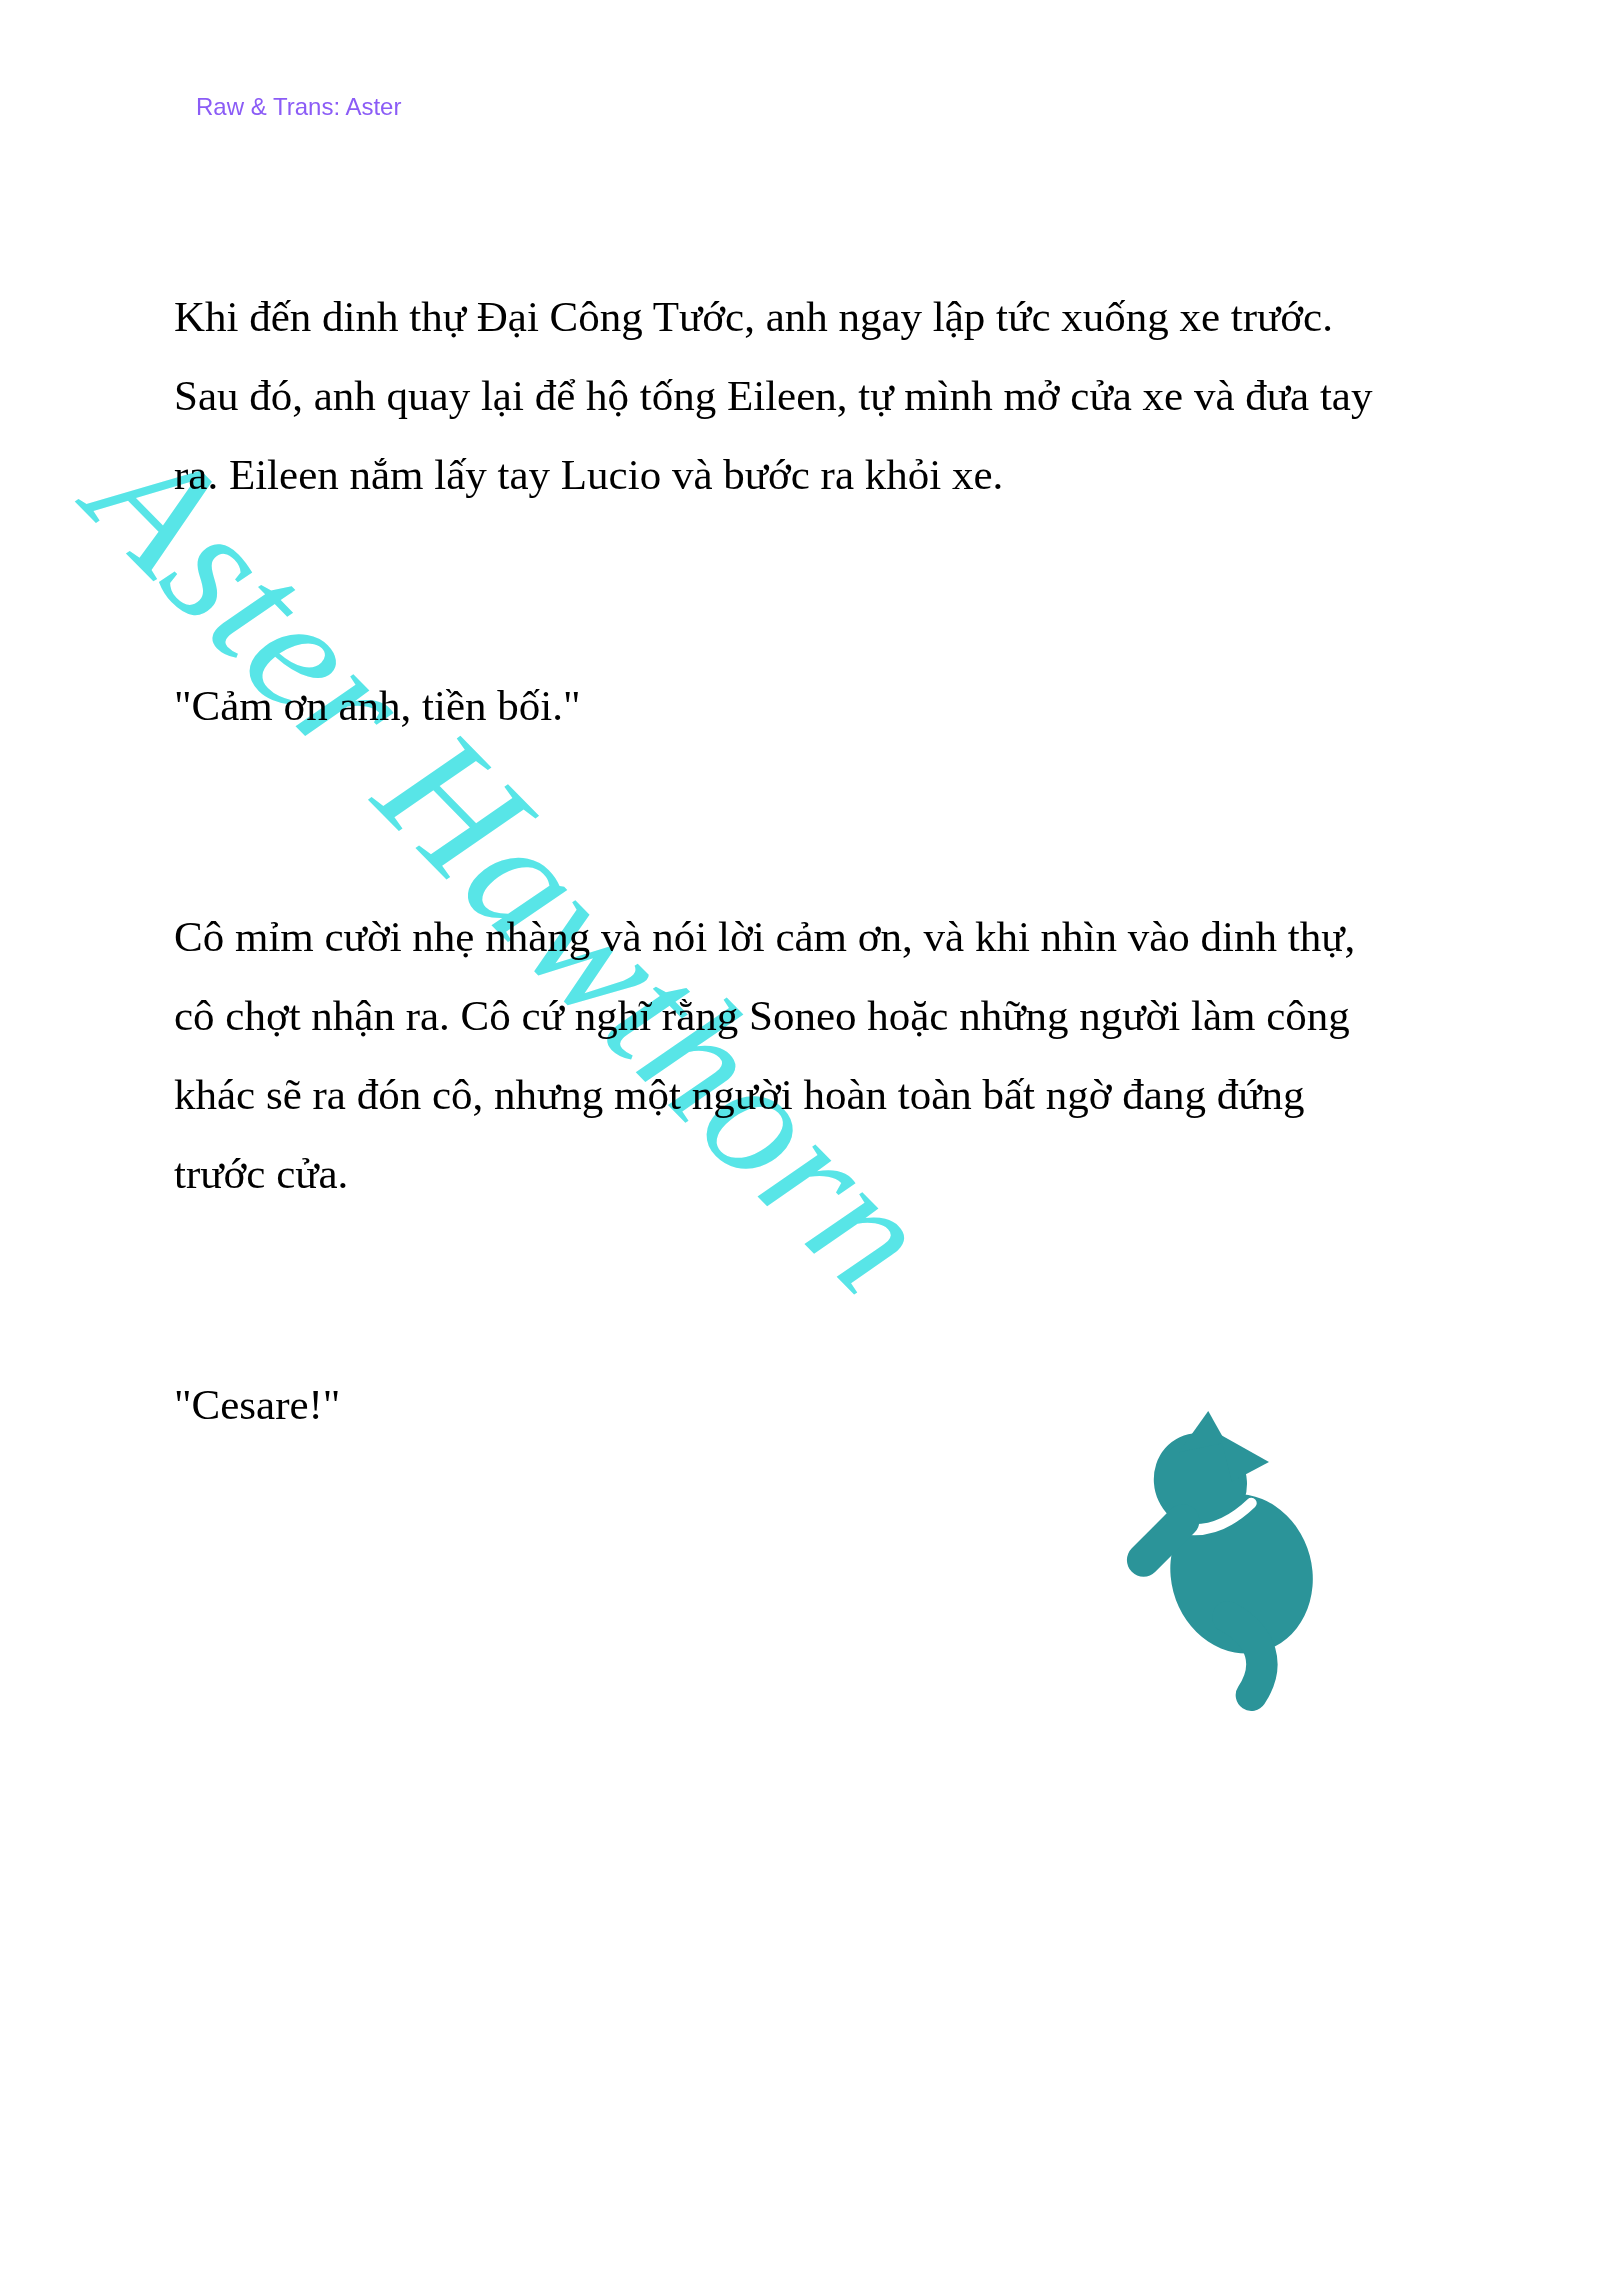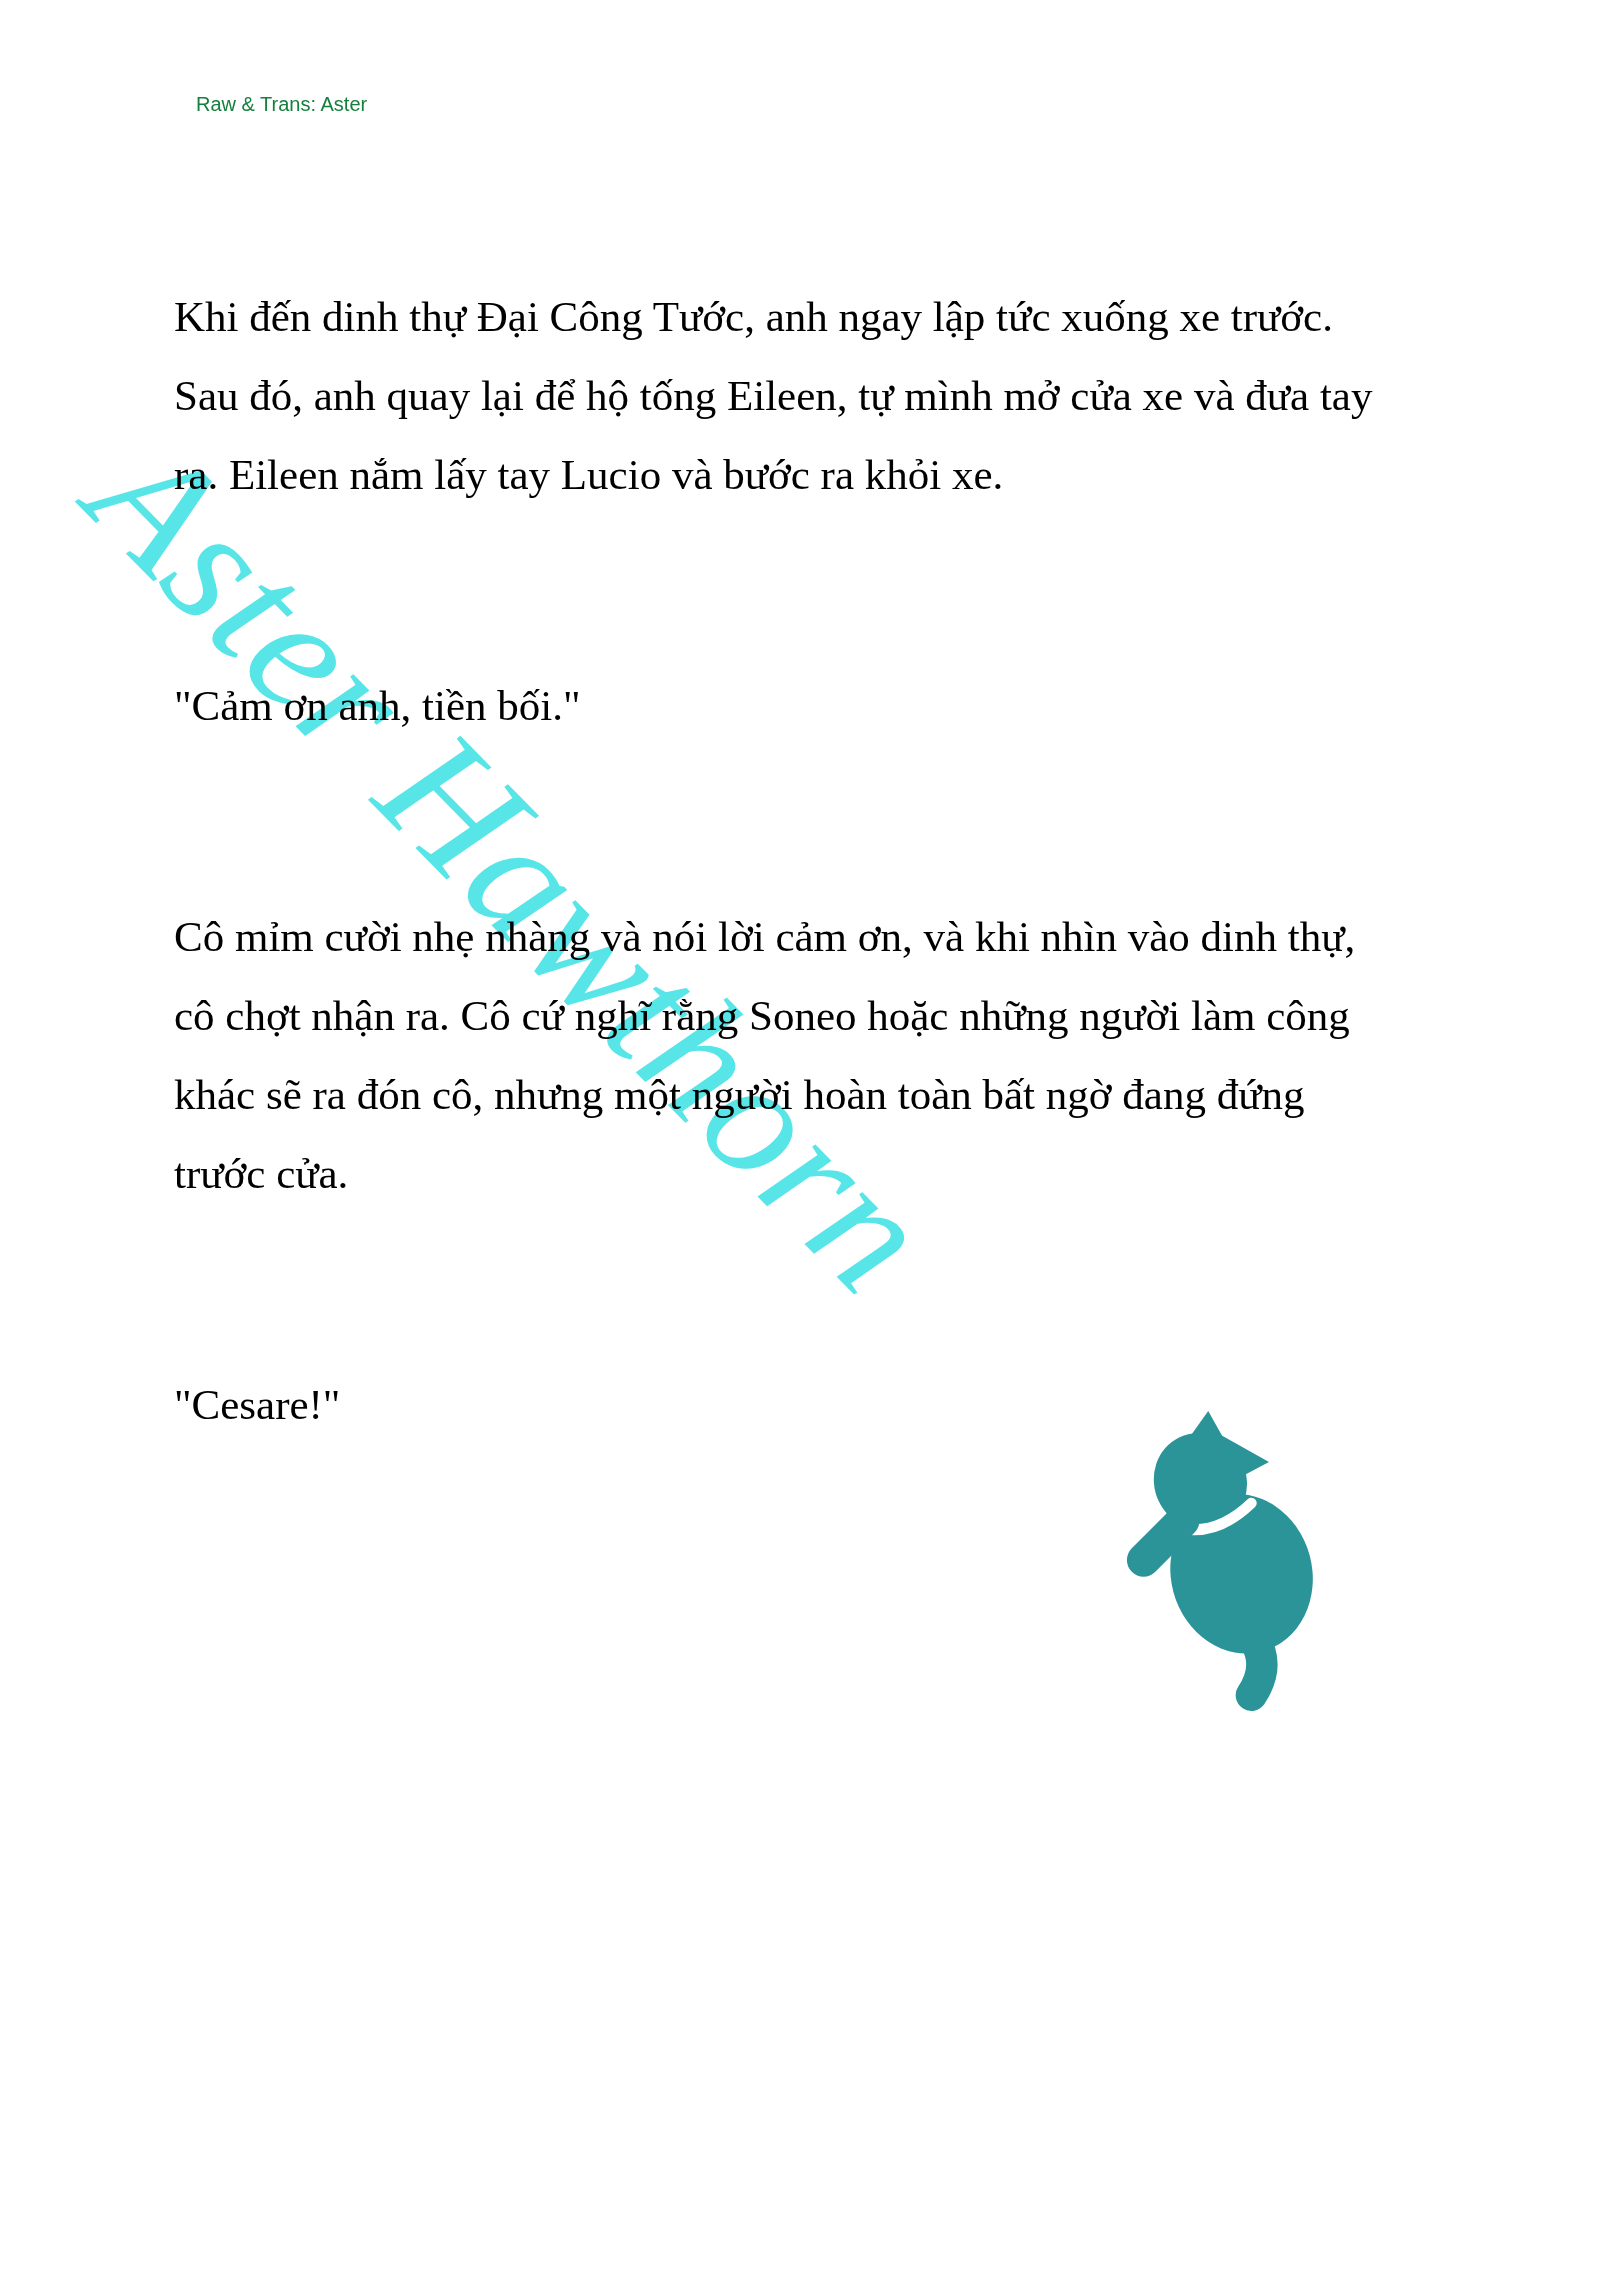--- a/index.html
+++ b/index.html
@@ -14,22 +14,22 @@
       height: 2293px;
       background: #ffffff;
       overflow: hidden;
       font-family: "Liberation Serif", serif;
     }
     .credits-header {
       position: absolute;
       left: 196px;
       top: 93px;
       font-family: "Liberation Sans", sans-serif;
-      font-size: 20px;
-      color: #15803d;
+      font-size: 24px;
+      color: #8b5cf6;
       z-index: 3;
       white-space: nowrap;
     }
     .watermark {
       position: absolute;
       left: 191px;
       top: 400px;
       font-family: "Liberation Serif", serif;
       font-style: italic;
       font-size: 169px;

